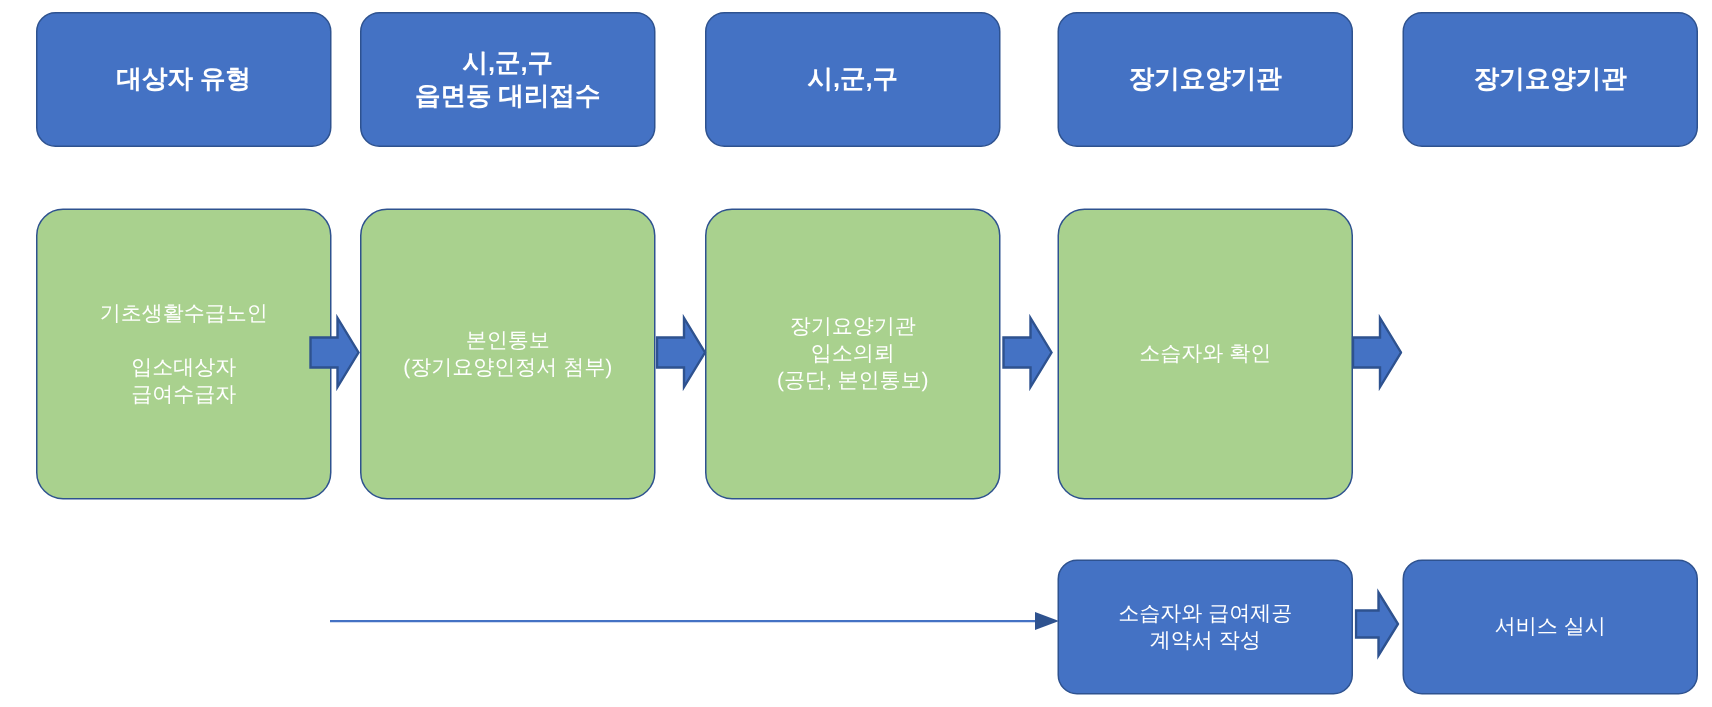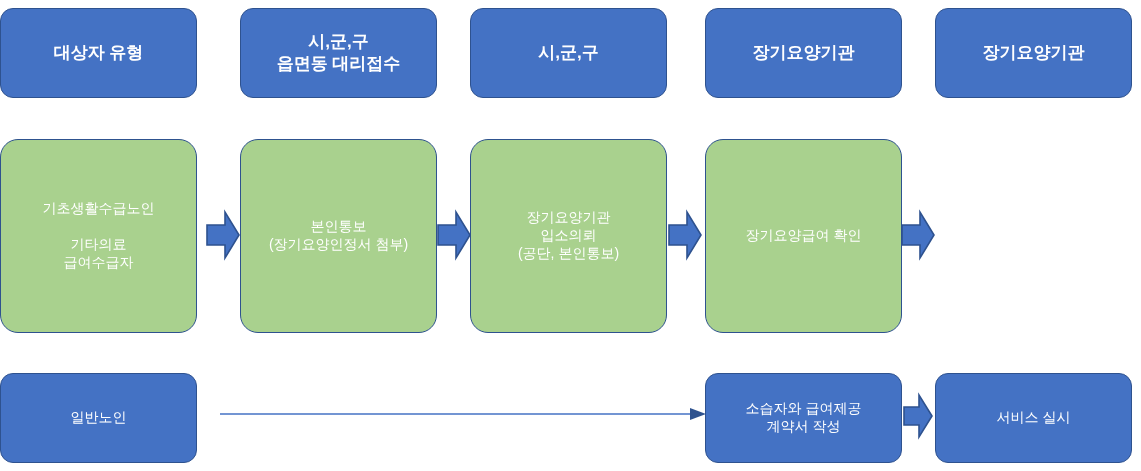--- a/index.html
+++ b/index.html
@@ -53,21 +53,21 @@
   .box-plain {
     background: #4472C4;
     font-weight: normal;
     font-size: 14px;
     top: 373px;
     height: 90px;
     border-radius: 13px;
   }
 
   
-  .col-1 { left: 0;   width: 197px; }
+  .col-1 { left: 24px;   width: 197px; }
   .col-2 { left: 240px; width: 197px; }
   .col-3 { left: 470px; width: 197px; }
   .col-4 { left: 705px; width: 197px; }
   .col-5 { left: 935px; width: 197px; }
 
   
   .block-arrow {
     position: absolute;
     top: 208px;
     width: 34px;
@@ -104,28 +104,28 @@
 
   <div class="box box-header col-1">대상자 유형</div>
   <div class="box box-header col-2">시,군,구
 읍면동 대리접수</div>
   <div class="box box-header col-3">시,군,구</div>
   <div class="box box-header col-4">장기요양기관</div>
   <div class="box box-header col-5">장기요양기관</div>
 
   <div class="box box-process col-1">기초생활수급노인
 
-기타의료
+입소대상자
 급여수급자</div>
   <div class="box box-process col-2">본인통보
 (장기요양인정서 첨부)</div>
   <div class="box box-process col-3">장기요양기관
 입소의뢰
 (공단, 본인통보)</div>
-  <div class="box box-process col-4">장기요양급여 확인</div>
+  <div class="box box-process col-4">소습자와 확인</div>
 
   <div class="block-arrow ba-1">
     <svg viewBox="0 0 34 54" preserveAspectRatio="none">
       <polygon points="1,17 19,17 19,4 33,27 19,50 19,37 1,37" fill="#4472C4" stroke="#2E528F" stroke-width="1.6" stroke-linejoin="miter"></polygon>
     </svg>
   </div>
   <div class="block-arrow ba-2">
     <svg viewBox="0 0 34 54" preserveAspectRatio="none">
       <polygon points="1,17 19,17 19,4 33,27 19,50 19,37 1,37" fill="#4472C4" stroke="#2E528F" stroke-width="1.6" stroke-linejoin="miter"></polygon>
     </svg>
@@ -134,21 +134,20 @@
     <svg viewBox="0 0 34 54" preserveAspectRatio="none">
       <polygon points="1,17 19,17 19,4 33,27 19,50 19,37 1,37" fill="#4472C4" stroke="#2E528F" stroke-width="1.6" stroke-linejoin="miter"></polygon>
     </svg>
   </div>
   <div class="block-arrow ba-4">
     <svg viewBox="0 0 34 54" preserveAspectRatio="none">
       <polygon points="1,17 19,17 19,4 33,27 19,50 19,37 1,37" fill="#4472C4" stroke="#2E528F" stroke-width="1.6" stroke-linejoin="miter"></polygon>
     </svg>
   </div>
 
-  <div class="box box-plain col-1">일반노인</div>
   <div class="box box-plain col-5">서비스 실시</div>
   <div class="box box-plain col-4">소습자와 급여제공
 계약서 작성</div>
 
   <div class="thin-connector">
     <svg viewBox="0 0 488 32" preserveAspectRatio="none">
       <line x1="0" y1="16" x2="476" y2="16" stroke="#4472C4" stroke-width="1.5"></line>
       <polygon points="470,10 486,16 470,22" fill="#2E528F"></polygon>
     </svg>
   </div>

